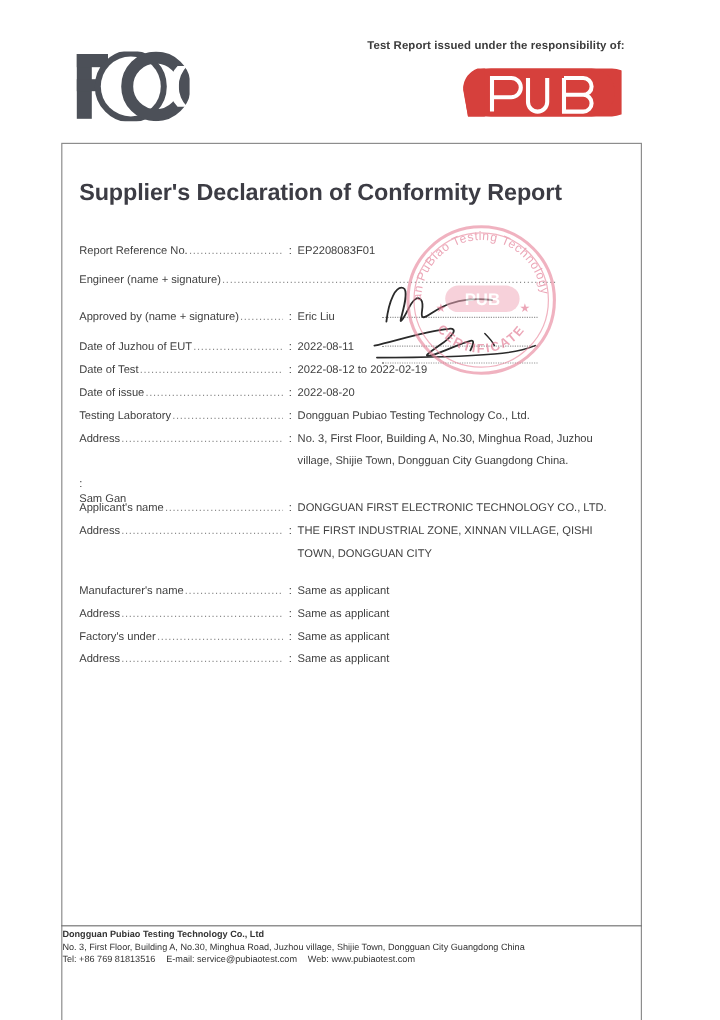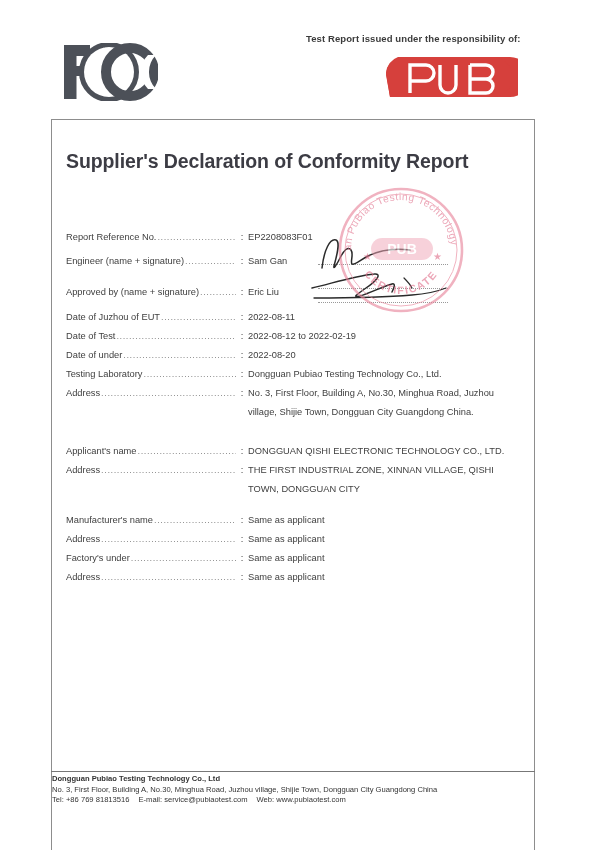--- a/index.html
+++ b/index.html
@@ -168,31 +168,31 @@
 
       <path d="M86 10 L86 38 L102 38 A7 7 0 0 0 102 24 L86 24 M102 24 A7 7 0 0 0 102 10 L86 10"></path>
     </g>
   </svg>
 </div>
 
 <div class="doc-box">
 
   <div class="doc-title">Supplier's Declaration of Conformity Report</div>
 
-  <div class="fields" style="position: relative; height: 360px; margin-top: 28px;">
+  <div class="fields" style="position: relative; height: 360px;">
 
   <div class="row2" style="position: absolute; top: 0px; left: 0px; width: 462px;">
         <div class="lblwrap">
           <span class="lbl">Report Reference No.</span>
           <span class="dots">.........................................................................................</span>
         </div>
         <span class="sep">:</span>
         <span class="val">EP2208083F01</span>
       </div>
-      <div class="row2" style="position: absolute; top: 24px; left: 0px; width: 462px;">
+      <div class="row2" style="position: absolute; top: 24px; left: 0px; width: 462px; flex-direction: column;">
         <div class="lblwrap">
           <span class="lbl">Engineer (name + signature)</span>
           <span class="dots">.........................................................................................</span>
         </div>
         <span class="sep">:</span>
         <span class="val">Sam Gan</span>
       </div>
       <div class="row2" style="position: absolute; top: 55px; left: 0px; width: 462px;">
         <div class="lblwrap">
           <span class="lbl">Approved by (name + signature)</span>
@@ -212,21 +212,21 @@
       <div class="row2" style="position: absolute; top: 99px; left: 0px; width: 462px;">
         <div class="lblwrap">
           <span class="lbl">Date of Test</span>
           <span class="dots">.........................................................................................</span>
         </div>
         <span class="sep">:</span>
         <span class="val">2022-08-12 to 2022-02-19</span>
       </div>
       <div class="row2" style="position: absolute; top: 118px; left: 0px; width: 462px;">
         <div class="lblwrap">
-          <span class="lbl">Date of under</span>
+          <span class="lbl">Date of issue</span>
           <span class="dots">.........................................................................................</span>
         </div>
         <span class="sep">:</span>
         <span class="val">2022-08-20</span>
       </div>
       <div class="row2" style="position: absolute; top: 137px; left: 0px; width: 462px;">
         <div class="lblwrap">
           <span class="lbl">Testing Laboratory</span>
           <span class="dots">.........................................................................................</span>
         </div>
@@ -248,21 +248,21 @@
         </div>
         <span class="sep"></span>
         <span class="val">village, Shijie Town, Dongguan City Guangdong China.</span>
       </div>
       <div class="row2" style="position: absolute; top: 214px; left: 0px; width: 462px;">
         <div class="lblwrap">
           <span class="lbl">Applicant's name</span>
           <span class="dots">.........................................................................................</span>
         </div>
         <span class="sep">:</span>
-        <span class="val">DONGGUAN QISHI ELECTRONIC TECHNOLOGY CO., LTD.</span>
+        <span class="val">DONGGUAN FIRST ELECTRONIC TECHNOLOGY CO., LTD.</span>
       </div>
       <div class="row2" style="position: absolute; top: 233px; left: 0px; width: 462px;">
         <div class="lblwrap">
           <span class="lbl">Address</span>
           <span class="dots">.........................................................................................</span>
         </div>
         <span class="sep">:</span>
         <span class="val">THE FIRST INDUSTRIAL ZONE, XINNAN VILLAGE, QISHI</span>
       </div>
       <div class="row2" style="position: absolute; top: 252px; left: 0px; width: 462px;">

